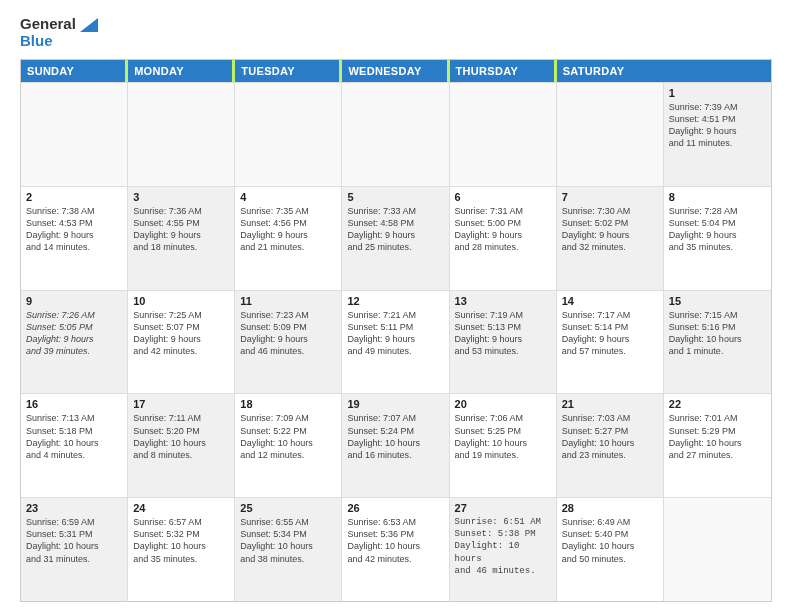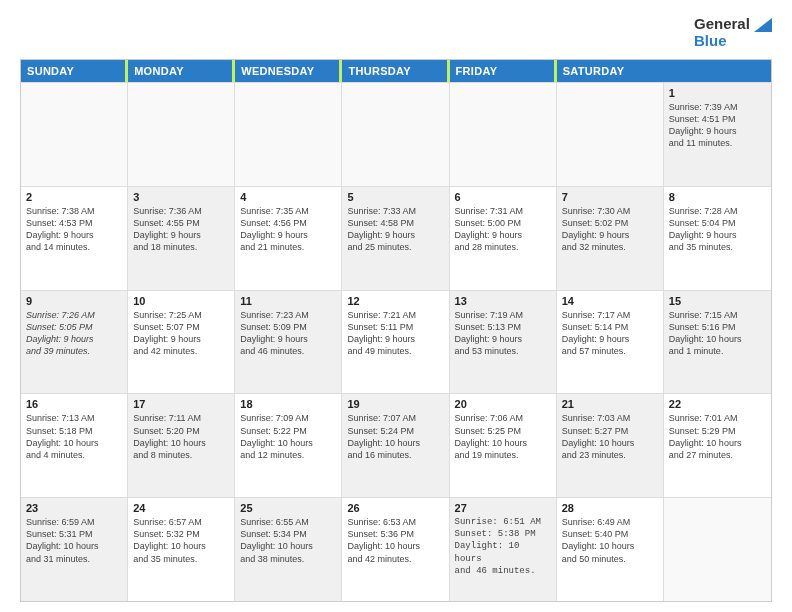--- a/index.html
+++ b/index.html
@@ -9,21 +9,20 @@
       width: 792px;
       height: 612px;
       overflow: hidden;
     }
     .page {
       width: 792px;
       height: 612px;
       padding: 16px 20px 10px 20px;
       display: flex;
       flex-direction: column;
-      align-items: flex-end;
     }
     .header {
       display: flex;
       justify-content: space-between;
       align-items: flex-start;
       margin-bottom: 10px;
     }
     .logo {
       display: flex;
       align-items: center;
@@ -116,23 +115,23 @@
     <div class="title-block">
       <div class="month-title"></div>
       <div class="location"></div>
     </div>
   </div>
 
   <div class="calendar">
     <div class="cal-header">
     <div class="cal-header-cell">Sunday</div>
         <div class="cal-header-cell">Monday</div>
+        <div class="cal-header-cell">Tuesday</div>
         <div class="cal-header-cell">Wednesday</div>
         <div class="cal-header-cell">Thursday</div>
-        <div class="cal-header-cell">Friday</div>
         <div class="cal-header-cell">Saturday</div>
       </div>
     <div class="cal-body">
     <div class="cal-week">
           <div class="cal-cell empty"></div>
           <div class="cal-cell empty"></div>
           <div class="cal-cell empty"></div>
           <div class="cal-cell empty"></div>
           <div class="cal-cell empty"></div>
           <div class="cal-cell empty"></div>

